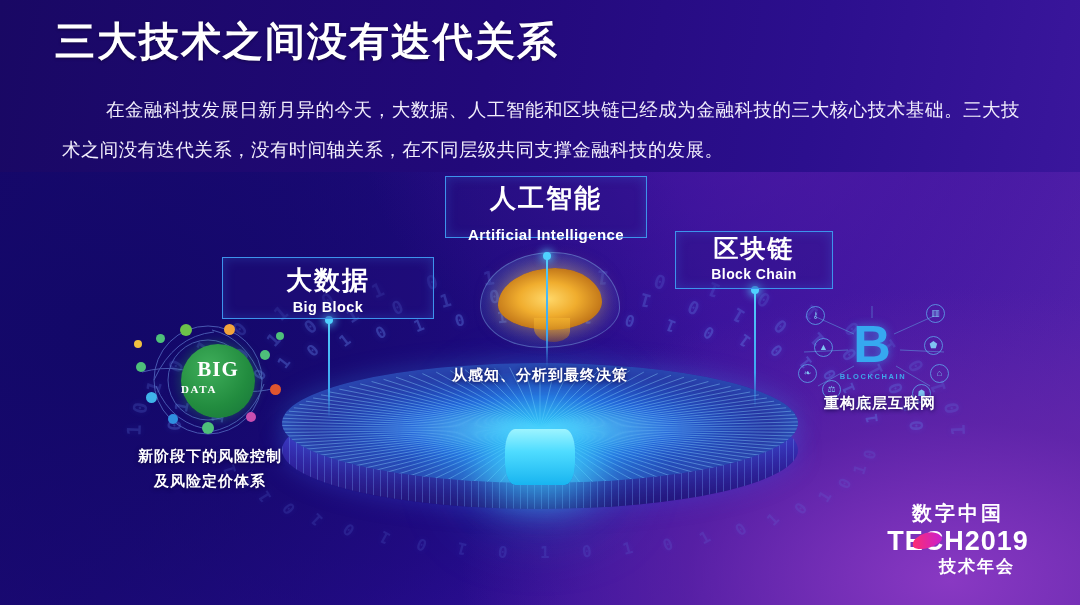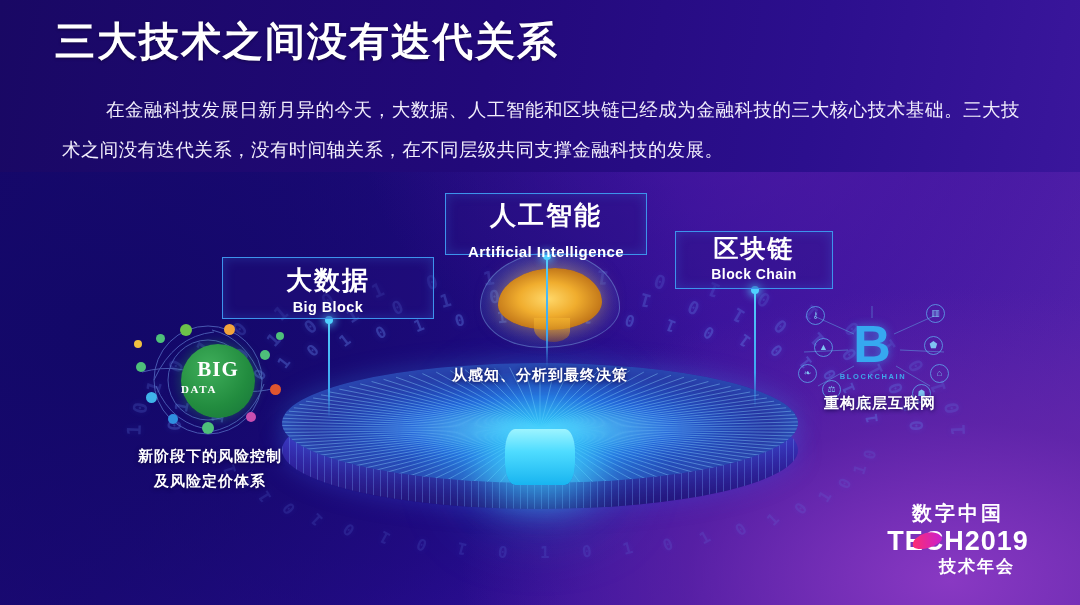--- a/index.html
+++ b/index.html
@@ -63,21 +63,21 @@
   
   .card { position:absolute; border:1.6px solid #3d93ec; background:rgba(38,18,130,.34);
           text-align:center; box-shadow:0 0 12px rgba(60,140,240,.25) inset; }
   .card .cn { color:#ffffff; font-weight:bold; letter-spacing:2px; }
   .card .en { color:#ffffff; font-weight:bold; letter-spacing:.4px; }
 
   #card-bigdata  { left:222px; top:257px; width:212px; height:62px; }
   #card-bigdata .cn { font-size:26px; margin-top:5px; }
   #card-bigdata .en { font-size:14.5px; margin-top:1px; }
 
-  #card-ai { left:445px; top:193px; width:202px; height:62px; }
+  #card-ai { left:445px; top:176px; width:202px; height:62px; }
   #card-ai .cn { font-size:26px; margin-top:4px; }
   #card-ai .en { font-size:15px; margin-top:10px; }
 
   #card-bc { left:675px; top:231px; width:158px; height:58px; }
   #card-bc .cn { font-size:25px; margin-top:0; }
   #card-bc .en { font-size:14px; margin-top:1px; }
 
   
   .stem { position:absolute; width:1.6px; background:linear-gradient(180deg,#55cdfb 0%,#3da6f0 70%,rgba(60,150,240,0) 100%); }
   .stem::before { content:""; position:absolute; left:50%; top:-4px; width:8px; height:8px;

